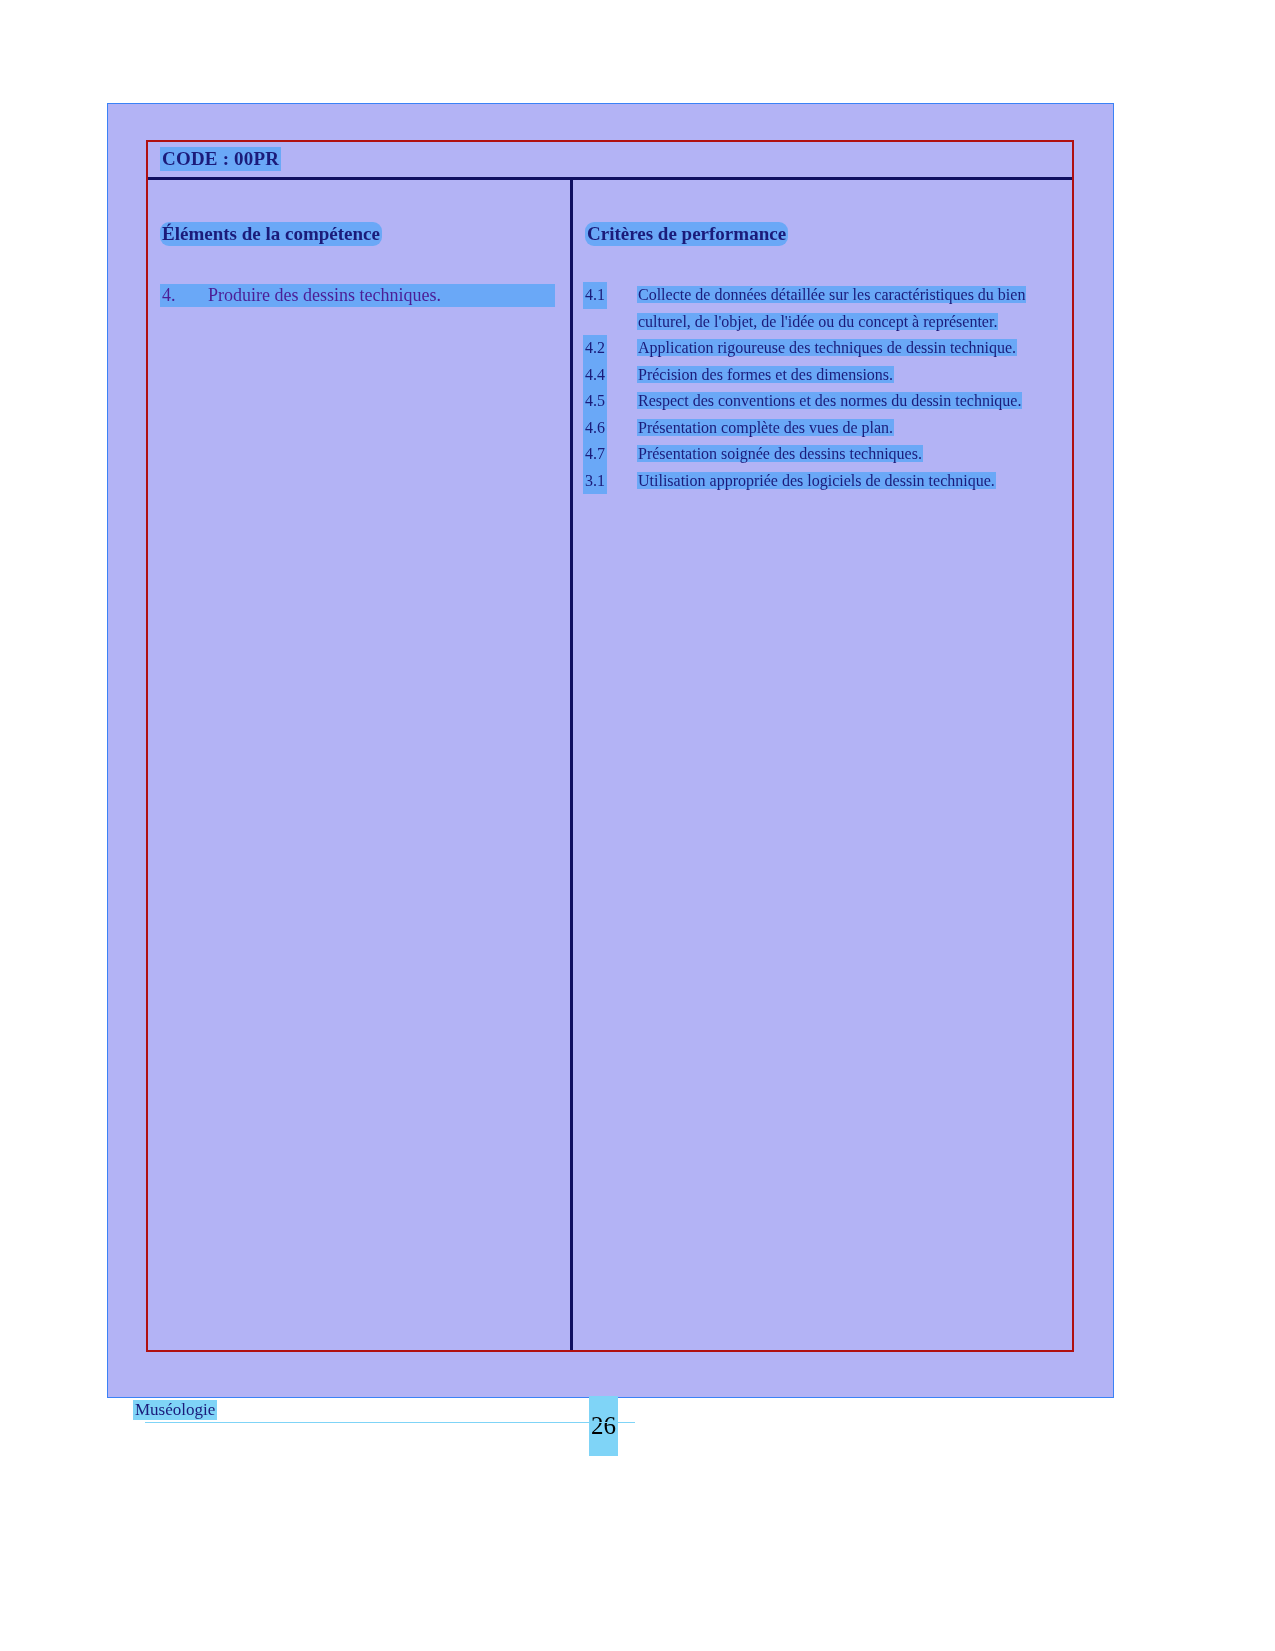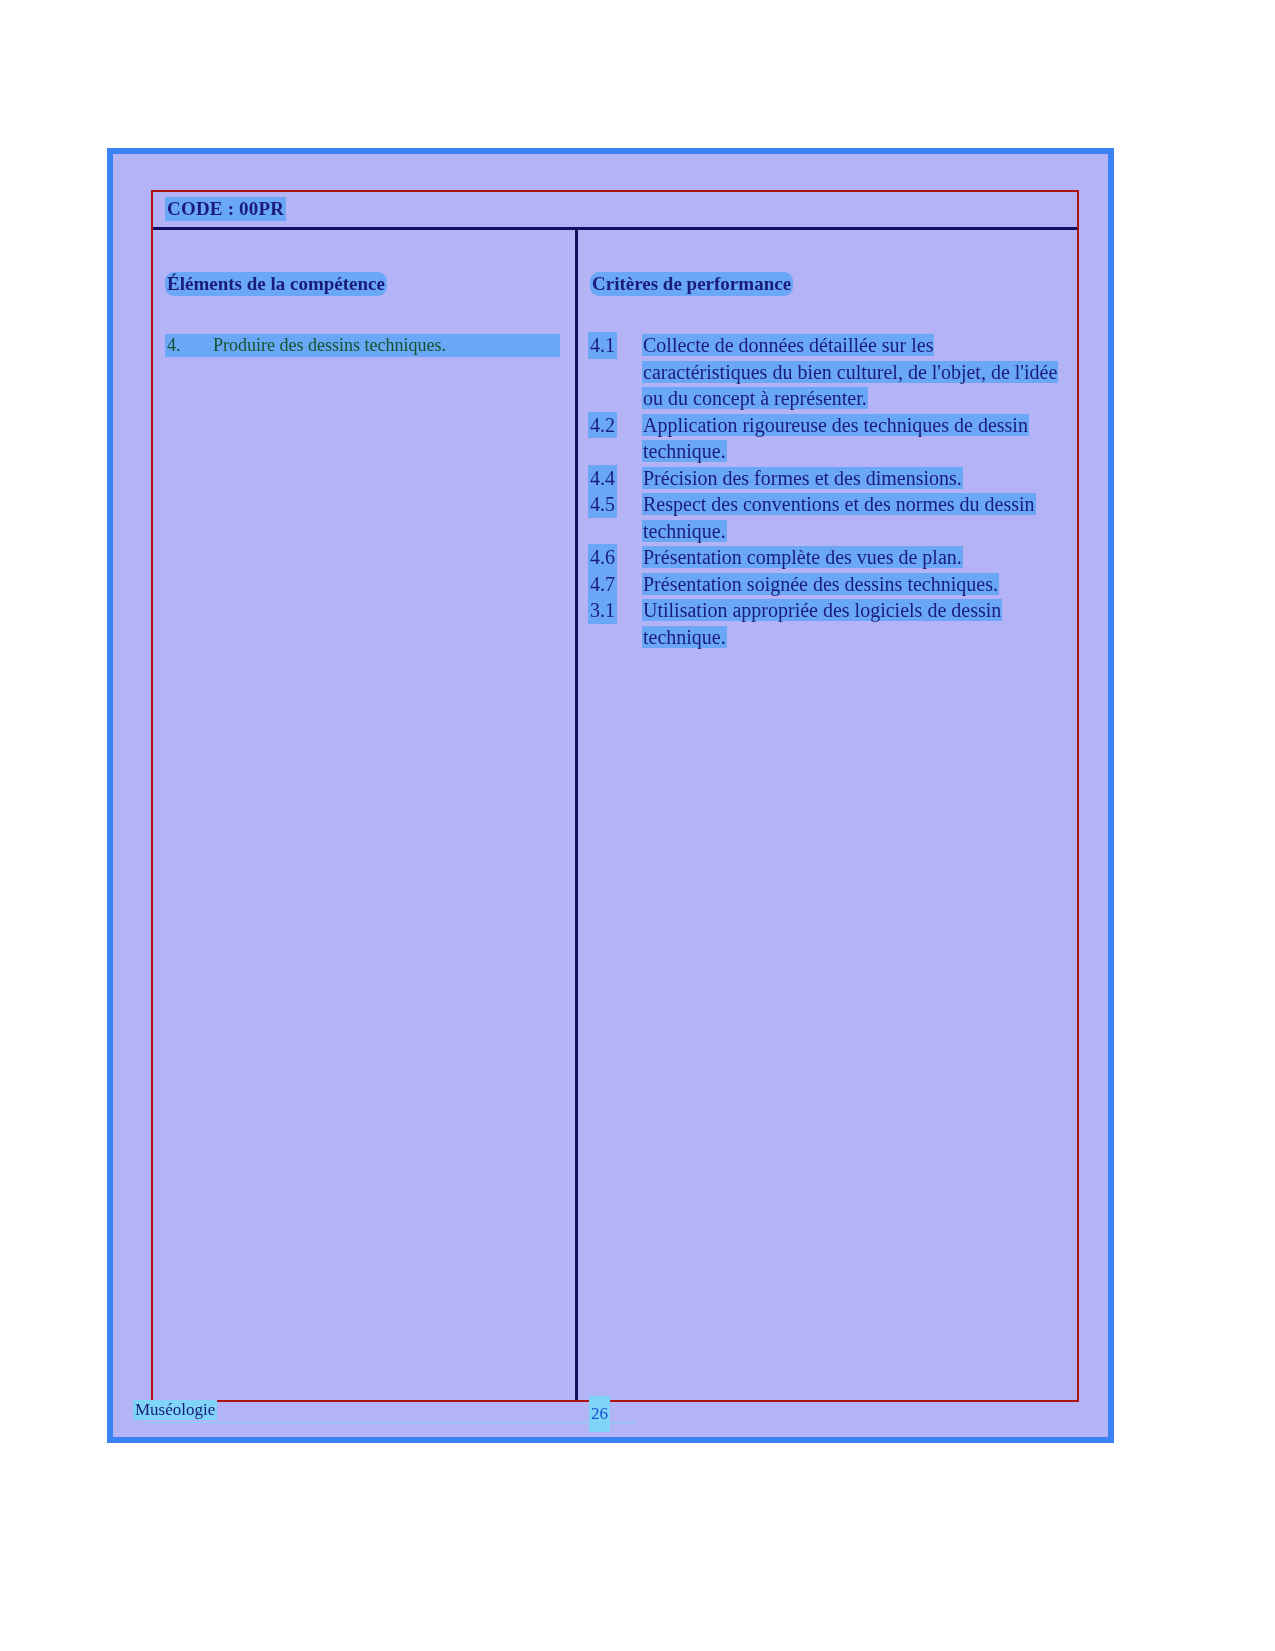--- a/index.html
+++ b/index.html
@@ -15,23 +15,22 @@
   }
 
   
   .page {
     position: absolute;
     left: 107px;
     top: 103px;
     width: 1007px;
     height: 1295px;
     background: #b3b3f5;
-    border: 6px solid #3b82f6;
-    box-sizing: border-box;
-    margin-top: 45px;
+    border: 1px solid #3b82f6;
+    box-sizing: border-box;
   }
 
   
   .table-frame {
     position: absolute;
     left: 38px;
     top: 36px;
     width: 928px;
     height: 1212px;
     border: 2px solid #b01010;
@@ -101,42 +100,42 @@
   .col-header.left { left: 12px; }
   .col-header.right { left: 12px; }
 
   
   .element-line {
     position: absolute;
     left: 12px;
     top: 104px;
     width: 395px;
     font-size: 18px;
-    color: #14532d;
+    color: #4c1d95;
     background: #6aa8f7;
     padding: 1px 2px;
     box-sizing: border-box;
     white-space: nowrap;
   }
   .element-num {
     display: inline-block;
     width: 46px;
   }
 
   
   .criteria {
     position: absolute;
     left: 10px;
     top: 102px;
     right: 16px;
   }
   .criterion {
     position: relative;
     padding-left: 54px;
-    font-size: 20px;
+    font-size: 16px;
     line-height: 26.5px;
     color: #1b1b7a;
     margin-bottom: 0;
   }
   .criterion .num {
     position: absolute;
     left: 0;
     top: 0;
     background: #6aa8f7;
     padding: 0 2px;
@@ -163,24 +162,24 @@
     top: 0;
     font-size: 17px;
     color: #1b1b7a;
     background: #7fd4f7;
     padding: 0 2px;
   }
   .footer-page {
     position: absolute;
     left: 482px;
     top: -4px;
-    font-size: 17px;
-    color: #1d4ed8;
+    font-size: 25px;
+    color: #000000;
     background: #7fd4f7;
-    padding: 8px 2px;
+    padding: 16px 2px;
   }
   .footer-rule {
     position: absolute;
     left: 38px;
     top: 22px;
     width: 490px;
     height: 1px;
     background: #7fd4f7;
   }
 </style>

